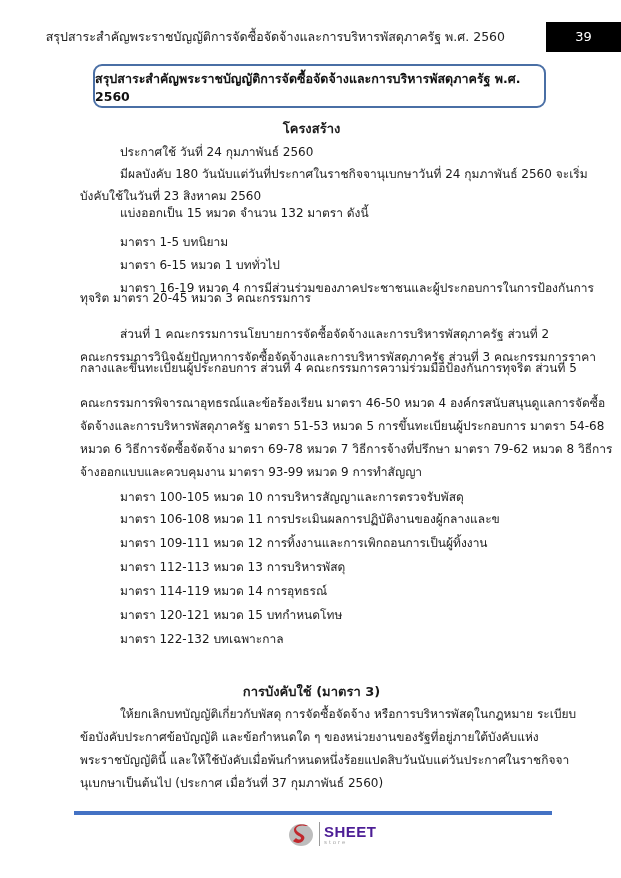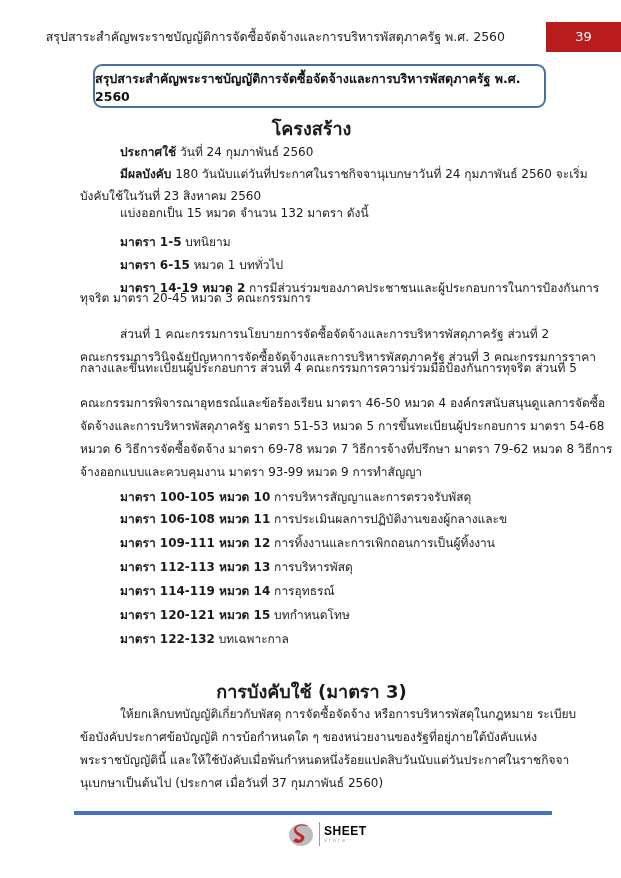--- a/index.html
+++ b/index.html
@@ -4,41 +4,41 @@
 <style>
   * { box-sizing: border-box; margin: 0; padding: 0; }
   html, body { width: 621px; height: 878px; background: #ffffff; overflow: hidden; }
   body { position: relative; font-family: "DejaVu Sans", sans-serif; color: #1a1a1a; }
   .running-header {
     position: absolute; left: 0; top: 27px; width: 505px; text-align: right;
     font-size: 12.5px; color: #222; padding-right: 0px;
   }
   .page-num-box {
     position: absolute; left: 546px; top: 22px; width: 75px; height: 30px;
-    background: #b91c1c; color: #fff; font-size: 13px; text-align: center; line-height: 30px;
+    background: #000000; color: #fff; font-size: 13px; text-align: center; line-height: 30px;
   }
   .title-box {
     position: absolute; left: 93px; top: 64px; width: 453px; height: 44px;
     border: 2.5px solid #4a6fa5; border-radius: 9px;
     display: flex; align-items: center; justify-content: center;
     font-size: 12.5px; font-weight: bold; color: #111;
   }
   .content { position: absolute; left: 80px; top: 118px; width: 463px; font-size: 12px; }
   .line { position: absolute; left: 0; white-space: nowrap; height: 22px; line-height: 22px; }
-  .center { width: 463px; text-align: center; font-weight: bold; font-size: 18px; }
+  .center { width: 463px; text-align: center; font-weight: bold; font-size: 13px; }
   .ind { left: 40px; }
-  b { font-weight: bold; text-align: right; }
+  b { font-weight: normal; text-align: right; }
   .footer-rule {
     position: absolute; left: 74px; top: 811px; width: 478px; height: 4px; background: #4472c4;
   }
   .logo { position: absolute; left: 287px; top: 820px; display: flex; align-items: center; }
   .logo-s { width: 28px; height: 28px; }
   .logo-sep { width: 1px; height: 24px; background: #999; margin: 0 4px; }
   .logo-text { display: flex; flex-direction: column; line-height: 1; }
-  .logo-main { font-family: "Liberation Sans", sans-serif; font-weight: bold; font-size: 12px; color: #000000; letter-spacing: 0.5px; }
+  .logo-main { font-family: "Liberation Sans", sans-serif; font-weight: bold; font-size: 15px; color: #4c1d95; letter-spacing: 0.5px; }
   .logo-sub { font-family: "Liberation Sans", sans-serif; font-size: 6px; color: #aaa; letter-spacing: 2px; }
 </style>
 </head>
 <body>
 
 <div class="running-header">สรุปสาระสำคัญพระราชบัญญัติการจัดซื้อจัดจ้างและการบริหารพัสดุภาครัฐ พ.ศ. 2560</div>
 <div class="page-num-box">39</div>
 
 <div class="title-box">
   <span>สรุปสาระสำคัญพระราชบัญญัติการจัดซื้อจัดจ้างและการบริหารพัสดุภาครัฐ พ.ศ. 2560</span>
@@ -56,21 +56,21 @@
   <div class="line" style="top:67px">บังคับใช้ในวันที่ 23 สิงหาคม 2560</div>
   <div class="line ind" style="top:84px">แบ่งออกเป็น 15 หมวด จำนวน 132 มาตรา ดังนี้</div>
 
   <div class="line ind" style="top:113px">
     <b>มาตรา 1-5</b><span> บทนิยาม</span>
   </div>
   <div class="line ind" style="top:136px">
     <b>มาตรา 6-15</b><span> หมวด 1 บททั่วไป</span>
   </div>
   <div class="line ind" style="top:159px">
-    <b>มาตรา 14-19 หมวด 2</b><span> การมีส่วนร่วมของภาคประชาชนและผู้ประกอบการในการป้องกันการ</span>
+    <b>มาตรา 16-19 หมวด 4</b><span> การมีส่วนร่วมของภาคประชาชนและผู้ประกอบการในการป้องกันการ</span>
   </div>
   <div class="line" style="top:169px">ทุจริต มาตรา 20-45 หมวด 3 คณะกรรมการ</div>
 
   <div class="line ind" style="top:205px">ส่วนที่ 1 คณะกรรมการนโยบายการจัดซื้อจัดจ้างและการบริหารพัสดุภาครัฐ ส่วนที่ 2</div>
   <div class="line" style="top:228px">คณะกรรมการวินิจฉัยปัญหาการจัดซื้อจัดจ้างและการบริหารพัสดุภาครัฐ ส่วนที่ 3 คณะกรรมการราคา</div>
   <div class="line" style="top:239px">กลางและขึ้นทะเบียนผู้ประกอบการ ส่วนที่ 4 คณะกรรมการความร่วมมือป้องกันการทุจริต ส่วนที่ 5</div>
   <div class="line" style="top:274px">คณะกรรมการพิจารณาอุทธรณ์และข้อร้องเรียน มาตรา 46-50 หมวด 4 องค์กรสนับสนุนดูแลการจัดซื้อ</div>
   <div class="line" style="top:297px">จัดจ้างและการบริหารพัสดุภาครัฐ มาตรา 51-53 หมวด 5 การขึ้นทะเบียนผู้ประกอบการ มาตรา 54-68</div>
   <div class="line" style="top:320px">หมวด 6 วิธีการจัดซื้อจัดจ้าง มาตรา 69-78 หมวด 7 วิธีการจ้างที่ปรึกษา มาตรา 79-62 หมวด 8 วิธีการ</div>
   <div class="line" style="top:343px">จ้างออกแบบและควบคุมงาน มาตรา 93-99 หมวด 9 การทำสัญญา</div>
@@ -92,21 +92,21 @@
   </div>
   <div class="line ind" style="top:486px">
     <b>มาตรา 120-121 หมวด 15</b><span> บทกำหนดโทษ</span>
   </div>
   <div class="line ind" style="top:510px">
     <b>มาตรา 122-132</b><span> บทเฉพาะกาล</span>
   </div>
 
   <div class="line center" style="top:563px">การบังคับใช้ (มาตรา 3)</div>
   <div class="line ind" style="top:585px">ให้ยกเลิกบทบัญญัติเกี่ยวกับพัสดุ การจัดซื้อจัดจ้าง หรือการบริหารพัสดุในกฎหมาย ระเบียบ</div>
-  <div class="line" style="top:608px">ข้อบังคับประกาศข้อบัญญัติ การบ้อกำหนดใด ๆ ของหน่วยงานของรัฐที่อยู่ภายใต้บังคับแห่ง</div>
+  <div class="line" style="top:608px">ข้อบังคับประกาศข้อบัญญัติ และข้อกำหนดใด ๆ ของหน่วยงานของรัฐที่อยู่ภายใต้บังคับแห่ง</div>
   <div class="line" style="top:631px">พระราชบัญญัตินี้ และให้ใช้บังคับเมื่อพ้นกำหนดหนึ่งร้อยแปดสิบวันนับแต่วันประกาศในราชกิจจา</div>
   <div class="line" style="top:654px">นุเบกษาเป็นต้นไป (ประกาศ เมื่อวันที่ 37 กุมภาพันธ์ 2560)</div>
 </div>
 
 <div class="footer-rule"></div>
 
 <div class="logo">
   <svg class="logo-s" viewBox="0 0 28 28">
     <ellipse cx="14" cy="15" rx="12" ry="11" fill="#bdbdbd"></ellipse>
     <path d="M19 6 C12 4, 6 8, 11 12 C15 15, 20 16, 16 21 C13 24, 8 23, 6 21 L9 18 C11 20, 14 20, 14 18 C14 16, 7 15, 7 10 C7 5, 15 3, 21 6 Z" fill="#c0282d"></path>

